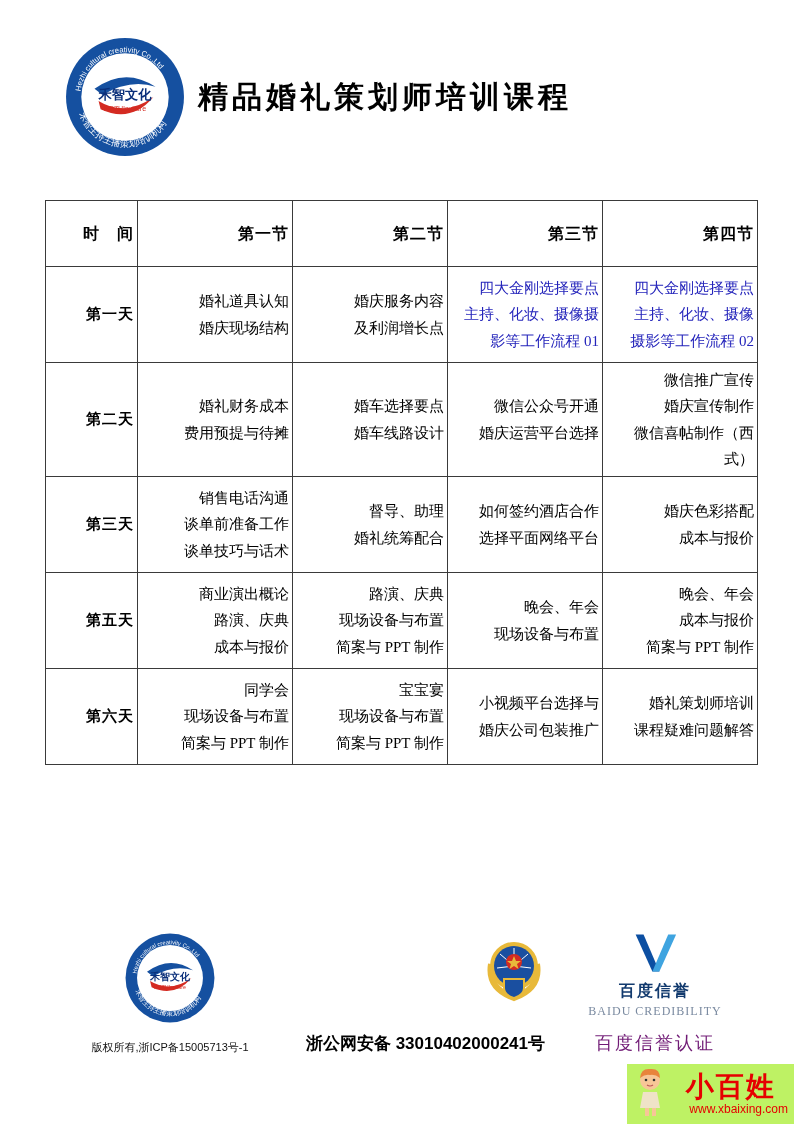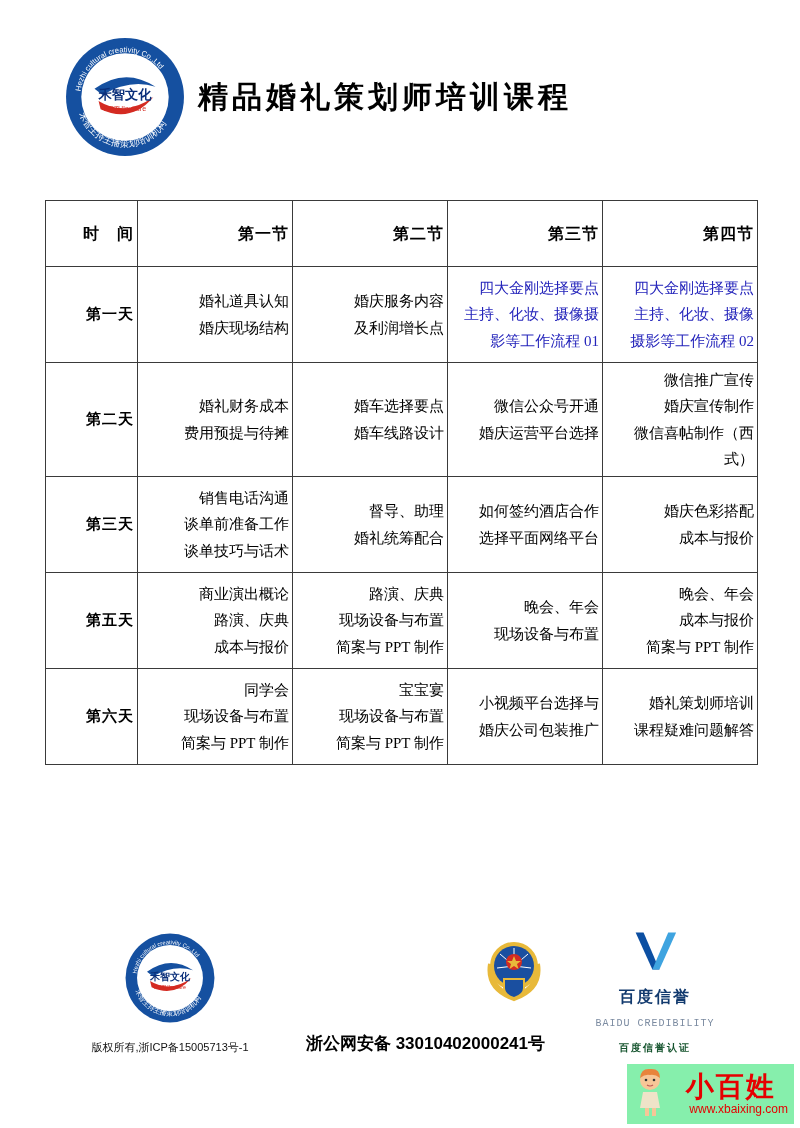--- a/index.html
+++ b/index.html
@@ -46,30 +46,30 @@
   .footer {
     position:absolute; left:45px; right:45px; top:905px; height:150px;
     display:flex; justify-content:space-between; align-items:flex-end;
   }
   .footer-col { display:flex; flex-direction:column; align-items:center; justify-content:flex-end; gap:12px; height:150px; }
   .footer-col.left  { width:250px; }
   .footer-col.center{ width:240px;align-items:flex-end; }
   .footer-col.right { width:200px; }
   .copyright-text { font-family:Liberation Sans, sans-serif; font-size:11px; color:#111; }
   .police-text { font-family:"Liberation Sans","DejaVu Sans",sans-serif; font-size:17px; font-weight:bold; color:#000; }
-  .baidu-block { display:flex; flex-direction:column; align-items:center; gap:10px; }
+  .baidu-block { display:flex; flex-direction:column; align-items:center; gap:2px; }
   .baidu-name { font-family:"Liberation Sans","DejaVu Sans",sans-serif; font-size:16px; font-weight:bold; color:#123a6e; letter-spacing:2px; }
-  .baidu-name-en { font-family:Liberation Mono, monospace; font-size:10px; color:#7a8aa0; letter-spacing:1px; }
-  .baidu-cert-text { font-family:"Liberation Sans","DejaVu Sans",sans-serif; font-size:10px; font-weight:bold; color:#14532d; letter-spacing:2px; }
+  .baidu-name-en { font-family:Liberation Serif, serif; font-size:12px; color:#7a8aa0; letter-spacing:1px; }
+  .baidu-cert-text { font-family:"Liberation Sans","DejaVu Sans",sans-serif; font-size:18px; font-weight:normal; color:#701a75; letter-spacing:2px; }
 
   
   .watermark {
     position:absolute; right:6px; bottom:4px;
     display:flex; align-items:center; gap:6px;
-    background:#86efac; padding:2px 6px;
+    background:#bef264; padding:2px 6px;
   }
   .watermark-texts { display:flex; flex-direction:column; align-items:center; line-height:1.1; }
   .watermark-name { color:var(--watermark-red,#e60000); font-weight:bold; font-size:28px; font-family:"Liberation Sans","DejaVu Sans",sans-serif; letter-spacing:2px; }
   .watermark-url  { color:var(--watermark-red,#e60000); font-size:12px; font-family:"Liberation Sans","DejaVu Sans",sans-serif;margin-left:16px; }
 </style>
 </head>
 <body>
 
 <div class="header">
   <div class="logo">

